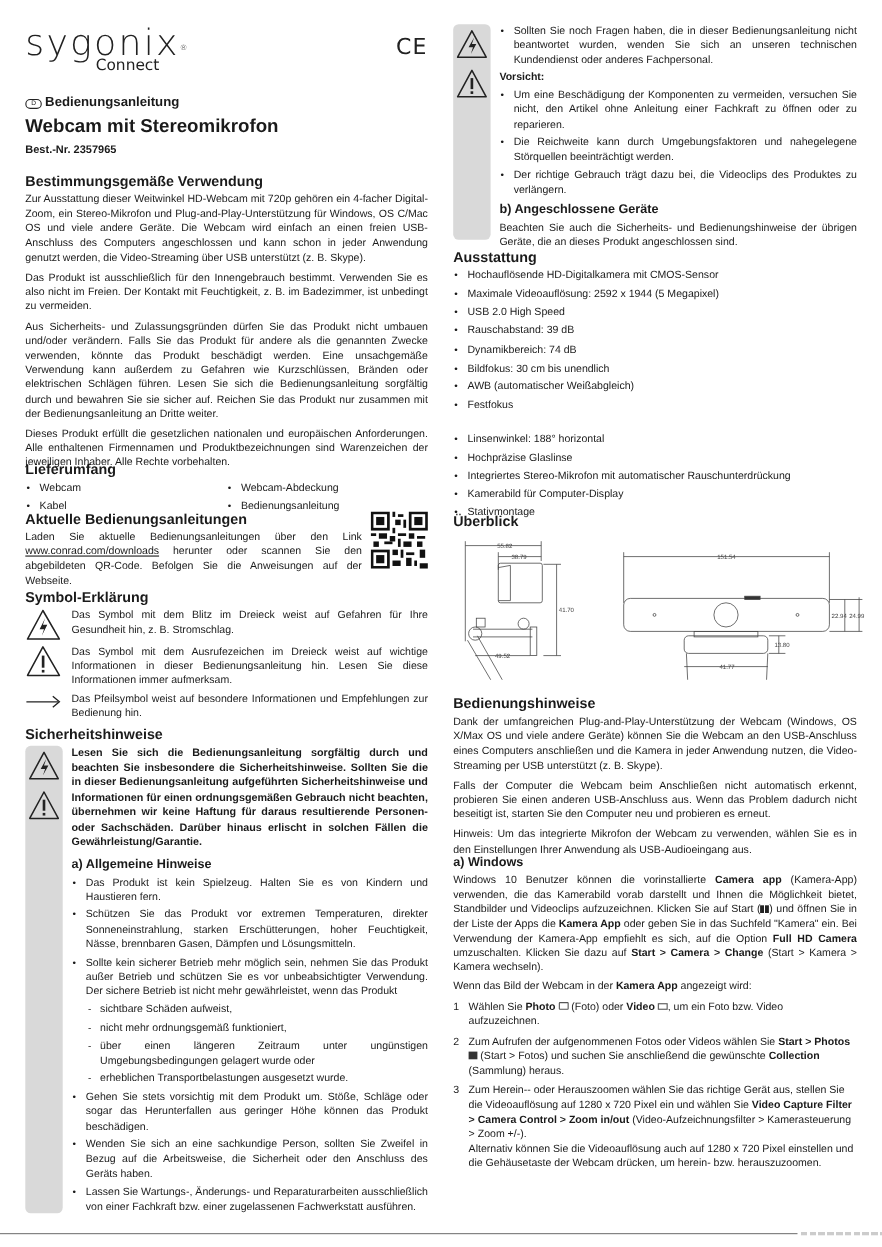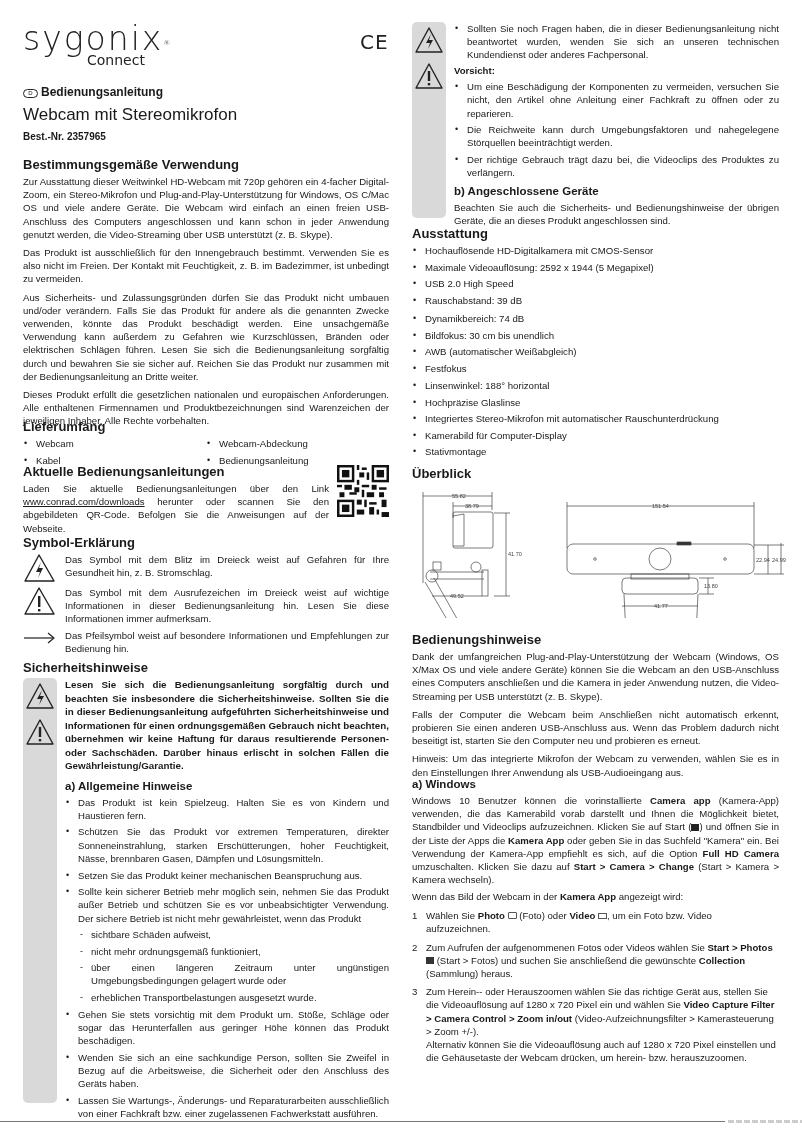--- a/index.html
+++ b/index.html
@@ -15,21 +15,21 @@
 
   
   .logo { position: absolute; left: 23px; top: 22px; width: 150px; height: 50px; }
   .logo-main { font-family: "DejaVu Sans", sans-serif; font-size: 33px; font-weight: 200; letter-spacing: 2px; color: #222; line-height: 34px; }
   .logo-reg { font-size: 7px; vertical-align: top; position: relative; top: 4px; }
   .logo-sub { font-family: "DejaVu Sans", sans-serif; font-size: 14px; margin-left: 64px; margin-top: -4px; color: #222; line-height: 16px; }
   .ce-mark { position: absolute; left: 360px; top: 30px; font-family: "DejaVu Sans", sans-serif; font-size: 20px; color: #222; letter-spacing: 1px; }
 
   .doc-type { position: absolute; left: 23px; top: 85px; font-size: 12px; font-weight: bold; }
   .lang-badge { display: inline-block; width: 15px; height: 9px; border: 1px solid #222; border-radius: 5px; font-size: 6px; line-height: 7px; text-align: center; vertical-align: 1px; margin-right: 3px; font-weight: normal; }
-  .doc-title { position: absolute; left: 23px; top: 105px; font-size: 17px; font-weight: normal; }
+  .doc-title { position: absolute; left: 23px; top: 105px; font-size: 17px; font-weight: bold; }
   .doc-order { position: absolute; left: 23px; top: 131px; font-size: 10px; font-weight: bold; }
 
   .section { position: absolute; }
 
   ul.bullets { list-style: none; }
   ul.bullets li { position: relative; padding-left: 13px; margin-bottom: 3.5px; }
   ul.bullets li::before { content: "•"; position: absolute; left: 1px; top: 0; font-size: 9px; }
   ul.dash { list-style: none; margin-top: 3px; }
   ul.dash li { position: relative; padding-left: 13px; margin-bottom: 3.5px; }
   ul.dash li::before { content: "-"; position: absolute; left: 2px; }
@@ -179,21 +179,20 @@
             <rect x="13.8" y="9" width="2.4" height="10" fill="#222"></rect>
             <rect x="13.8" y="21" width="2.4" height="2.4" fill="#222"></rect>
           </svg>
       </div>
       <div class="warn-content">
         <p class="bold-p">Lesen Sie sich die Bedienungsanleitung sorgfältig durch und beachten Sie insbesondere die Sicherheitshinweise. Sollten Sie die in dieser Bedienungsanleitung aufgeführten Sicherheitshinweise und Informationen für einen ordnungsgemäßen Gebrauch nicht beachten, übernehmen wir keine Haftung für daraus resultierende Personen- oder Sachschäden. Darüber hinaus erlischt in solchen Fällen die Gewährleistung/Garantie.</p>
         <h3 style="margin-top:6px;">a) Allgemeine Hinweise</h3>
         <ul class="bullets">
           <li>Das Produkt ist kein Spielzeug. Halten Sie es von Kindern und Haustieren fern.</li>
           <li>Schützen Sie das Produkt vor extremen Temperaturen, direkter Sonneneinstrahlung, starken Erschütterungen, hoher Feuchtigkeit, Nässe, brennbaren Gasen, Dämpfen und Lösungsmitteln.</li>
-          <li>Setzen Sie das Produkt keiner mechanischen Beanspruchung aus.</li>
           <li><span>Sollte kein sicherer Betrieb mehr möglich sein, nehmen Sie das Produkt außer Betrieb und schützen Sie es vor unbeabsichtigter Verwendung. Der sichere Betrieb ist nicht mehr gewährleistet, wenn das Produkt</span>
             <ul class="dash">
               <li>sichtbare Schäden aufweist,</li>
               <li>nicht mehr ordnungsgemäß funktioniert,</li>
               <li>über einen längeren Zeitraum unter ungünstigen Umgebungsbedingungen gelagert wurde oder</li>
               <li>erheblichen Transportbelastungen ausgesetzt wurde.</li>
             </ul>
           </li>
           <li>Gehen Sie stets vorsichtig mit dem Produkt um. Stöße, Schläge oder sogar das Herunterfallen aus geringer Höhe können das Produkt beschädigen.</li>
           <li>Wenden Sie sich an eine sachkundige Person, sollten Sie Zweifel in Bezug auf die Arbeitsweise, die Sicherheit oder den Anschluss des Geräts haben.</li>
@@ -235,21 +234,21 @@
   <div class="section" style="left:412px; top:226px; width:367px;">
     <h2>Ausstattung</h2>
     <ul class="bullets plain-list" style="margin-top:1px;">
       <li style="margin-bottom:3.4px">Hochauflösende HD-Digitalkamera mit CMOS-Sensor</li>
       <li style="margin-bottom:3.4px">Maximale Videoauflösung: 2592 x 1944 (5 Megapixel)</li>
       <li style="margin-bottom:3.4px">USB 2.0 High Speed</li>
       <li style="margin-bottom:5px">Rauschabstand: 39 dB</li>
       <li style="margin-bottom:3.4px">Dynamikbereich: 74 dB</li>
       <li style="margin-bottom:3.4px">Bildfokus: 30 cm bis unendlich</li>
       <li style="margin-bottom:3.4px">AWB (automatischer Weißabgleich)</li>
-      <li style="margin-bottom:4px">Festfokus</li>
+      <li style="margin-bottom:18px">Festfokus</li>
       <li style="margin-bottom:3.4px">Linsenwinkel: 188° horizontal</li>
       <li style="margin-bottom:3.4px">Hochpräzise Glaslinse</li>
       <li style="margin-bottom:3.4px">Integriertes Stereo-Mikrofon mit automatischer Rauschunterdrückung</li>
       <li style="margin-bottom:3.4px">Kamerabild für Computer-Display</li>
       <li style="margin-bottom:3.4px">Stativmontage</li>
     </ul>
   </div>
 
   <div class="section" style="left:412px; top:466px; width:367px;">
     <h2>Überblick</h2>

